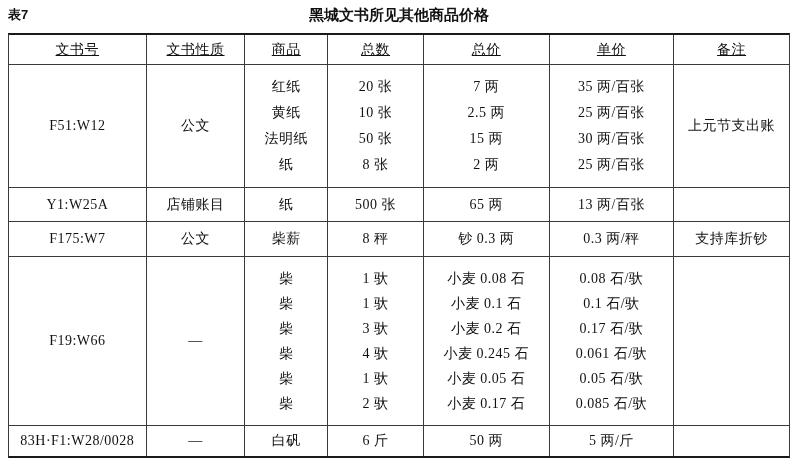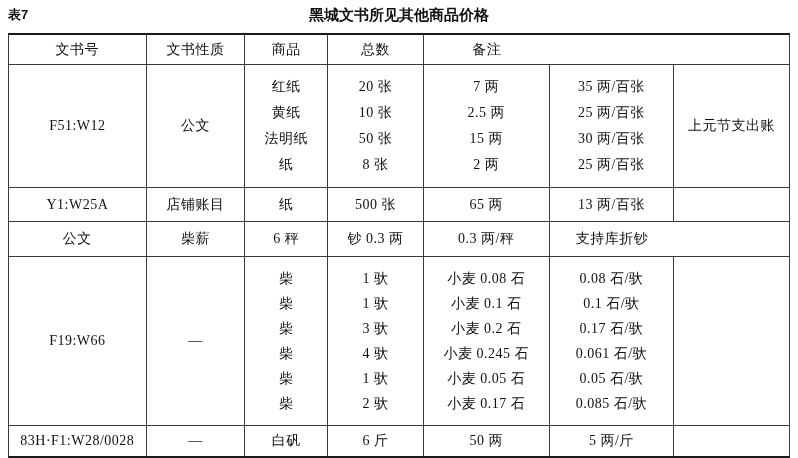--- a/index.html
+++ b/index.html
@@ -25,21 +25,21 @@
     box-sizing:border-box;
   }
   .header-row{display:flex;height:29px;border-bottom:1px solid #3a3a3a;}
   .group-row{display:flex;border-bottom:1px solid #3a3a3a;}
   .group-row:last-child{border-bottom:none;}
   .cell{
     box-sizing:border-box;border-right:1px solid #3a3a3a;
     display:flex;align-items:center;justify-content:center;
     font-size:14px;letter-spacing:0.5px;text-align:center;
   }
-  .header-row .cell{font-size:14px;}
+  .header-row .cell{font-size:14px;text-decoration:underline;}
   .cell:last-child{border-right:none;}
   .stack{flex-direction:column;justify-content:space-evenly;align-items:center;padding:4px 0;}
   .line{line-height:1.1;}
   
   .header-row>*:nth-child(1),.group-row>*:nth-child(1){width:17.65%;}
   .header-row>*:nth-child(2),.group-row>*:nth-child(2){width:12.66%;}
   .header-row>*:nth-child(3),.group-row>*:nth-child(3){width:10.61%;}
   .header-row>*:nth-child(4),.group-row>*:nth-child(4){width:12.28%;}
   .header-row>*:nth-child(5),.group-row>*:nth-child(5){width:16.11%;}
   .header-row>*:nth-child(6),.group-row>*:nth-child(6){width:15.98%;}
@@ -53,20 +53,22 @@
     <span class="table-label">表7</span>
     <span class="table-title">黑城文书所见其他商品价格</span>
   </div>
 
   <div class="price-table">
     <div class="header-row">
       <div class="cell">文书号</div>
       <div class="cell">文书性质</div>
       <div class="cell">商品</div>
       <div class="cell">总数</div>
+      <div class="cell">总价</div>
+      <div class="cell">单价</div>
       <div class="cell">备注</div>
     </div>
     <div id="table-body">
         <div class="group-row" style="height: 122px;">
           <div class="cell">F51:W12</div>
           <div class="cell">公文</div>
           <div class="cell stack">
             <div class="line">红纸</div>
             <div class="line">黄纸</div>
             <div class="line">法明纸</div>
@@ -103,26 +105,27 @@
           </div>
           <div class="cell stack">
             <div class="line">65 两</div>
           </div>
           <div class="cell stack">
             <div class="line">13 两/百张</div>
           </div>
           <div class="cell"></div>
         </div>
         <div class="group-row" style="height: 34px;">
+          <div class="cell">F175:W7</div>
           <div class="cell">公文</div>
           <div class="cell stack">
             <div class="line">柴薪</div>
           </div>
           <div class="cell stack">
-            <div class="line">6 秤</div>
+            <div class="line">8 秤</div>
           </div>
           <div class="cell stack">
             <div class="line">钞 0.3 两</div>
           </div>
           <div class="cell stack">
             <div class="line">0.3 两/秤</div>
           </div>
           <div class="cell">支持库折钞</div>
         </div>
         <div class="group-row" style="height: 168px;">

